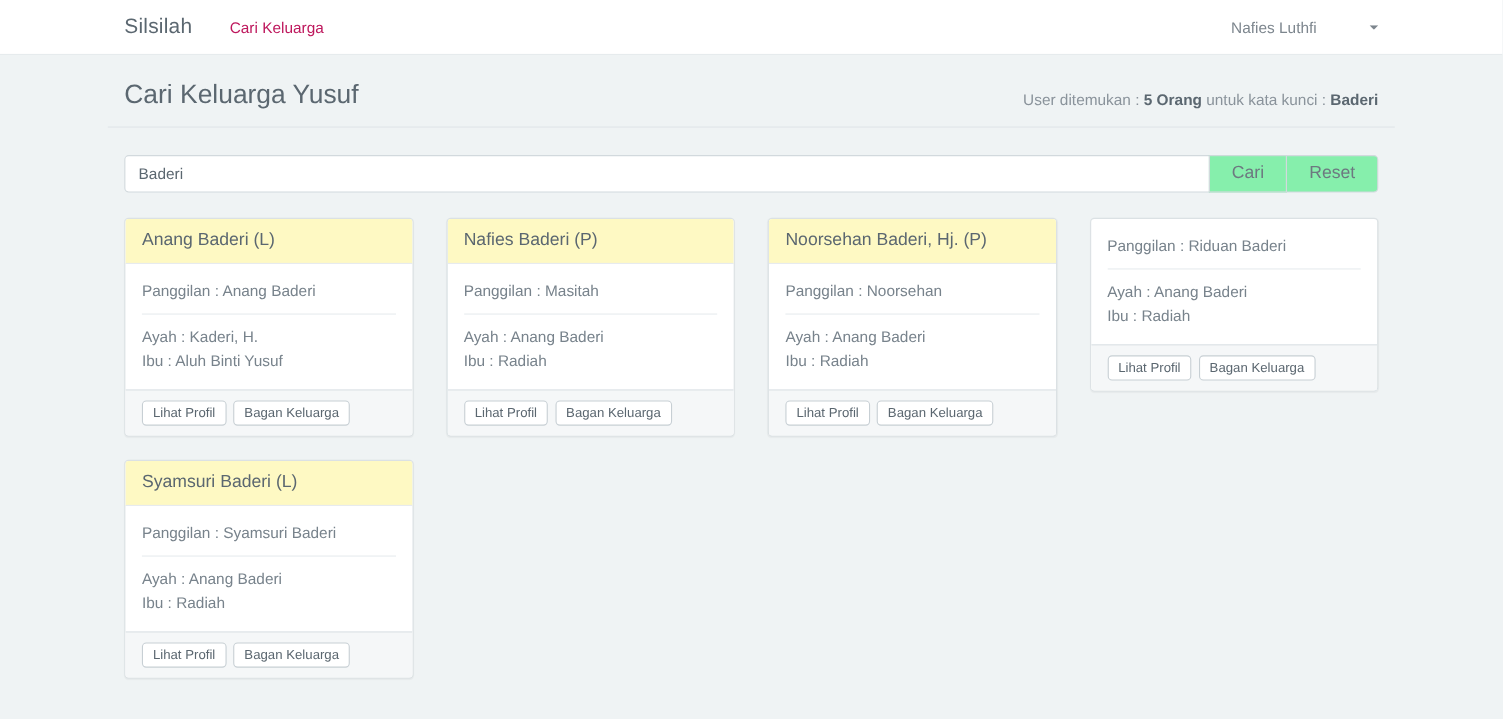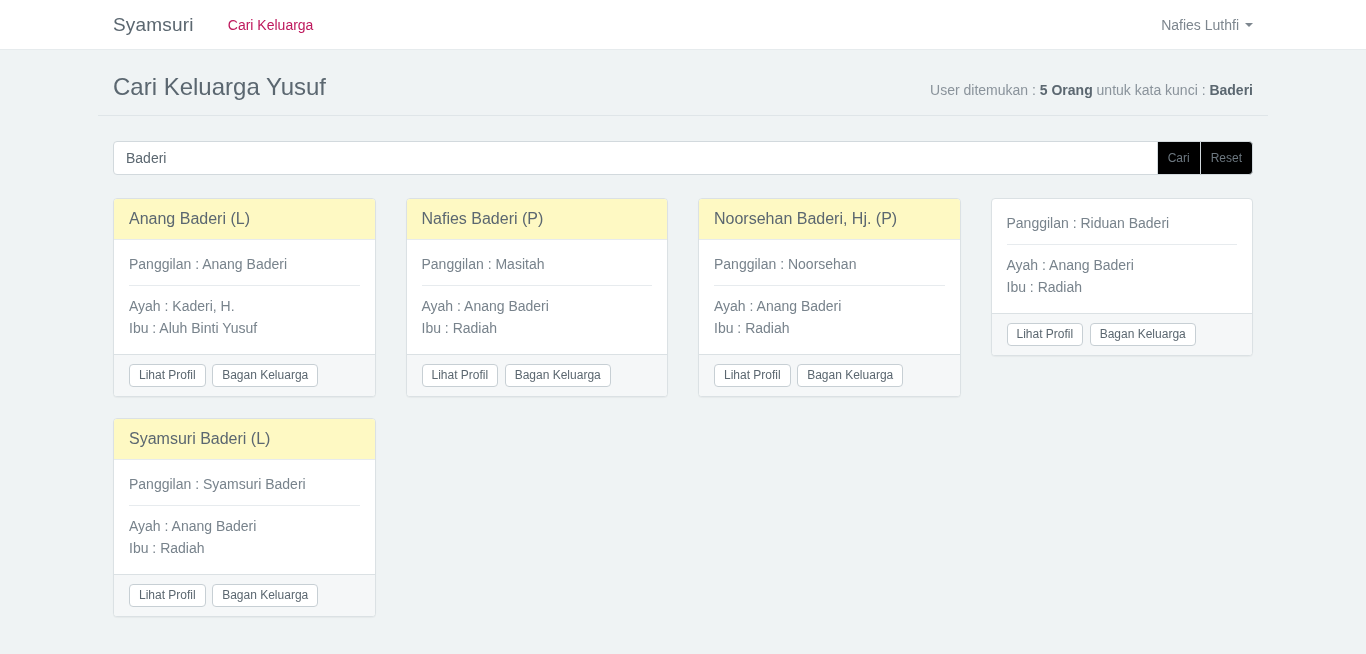--- a/index.html
+++ b/index.html
@@ -44,20 +44,21 @@
     text-decoration: none;
     cursor: pointer;
   }
   .navbar-user {
     margin-left: auto;
     font-size: 14px;
     color: #7d868e;
     cursor: pointer;
     display: flex;
     align-items: center;
+    gap: 42px;
   }
   .caret {
     display: inline-block;
     width: 0;
     height: 0;
     margin-left: 6px;
     border-top: 4px dashed #7d868e;
     border-right: 4px solid transparent;
     border-left: 4px solid transparent;
   }
@@ -101,25 +102,25 @@
     font-family: "Liberation Sans", sans-serif;
     color: #5b6770;
     background: #ffffff;
     border: 1px solid #d2d9dd;
     border-radius: 4px 0 0 4px;
     outline: none;
   }
   .input-group .btn-addon {
     height: 34px;
     margin-left: -1px;
-    padding: 6px 10px;
-    font-size: 12px;
+    padding: 6px 20px;
+    font-size: 16px;
     font-family: "Liberation Sans", sans-serif;
     color: #6d7880;
-    background: #000000;
+    background: #86efac;
     border: 1px solid #d2d9dd;
     cursor: pointer;
   }
   .input-group .btn-addon:last-child {
     border-radius: 0 4px 4px 0;
   }
 
   
   .cards-grid {
     display: flex;
@@ -175,21 +176,21 @@
     border: 1px solid #c7cfd4;
     border-radius: 4px;
     cursor: pointer;
   }
 </style>
 </head>
 <body>
 
 <nav class="navbar">
   <div class="container">
-    <a class="navbar-brand">Syamsuri</a>
+    <a class="navbar-brand">Silsilah</a>
     <a class="navbar-link">Cari Keluarga</a>
     <div class="navbar-user">
       <span>Nafies Luthfi</span>
       <span class="caret"></span>
     </div>
   </div>
 </nav>
 
 <div class="container page-header-row">
   <h1 class="page-title">Cari Keluarga Yusuf</h1>

